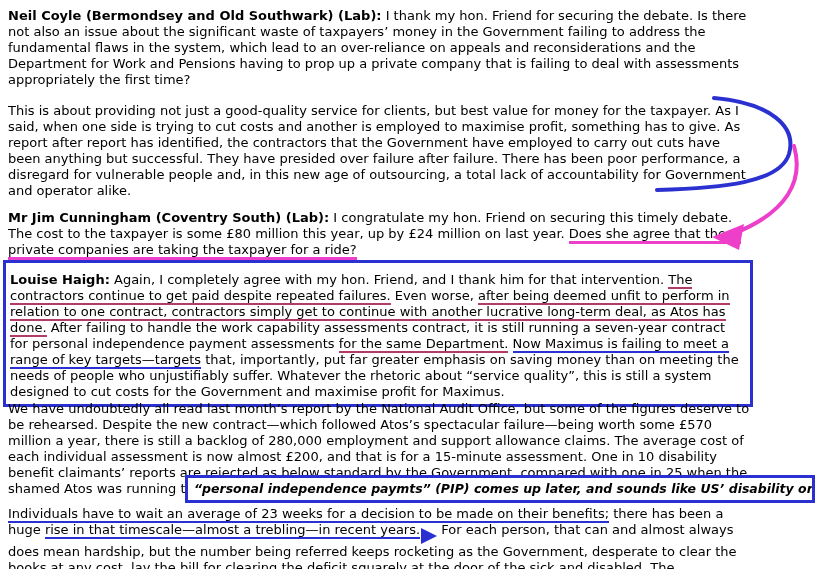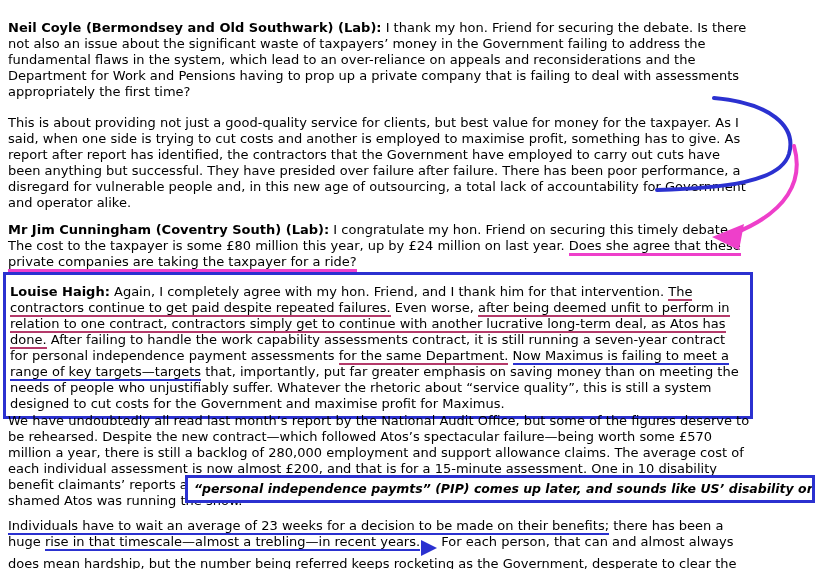--- a/index.html
+++ b/index.html
@@ -11,21 +11,21 @@
   html,body{margin:0;padding:0;}
   body{
     width:818px;height:569px;
     background:#ffffff;
     overflow:hidden;
     position:relative;
     font-family:"DejaVu Sans","Liberation Sans",sans-serif;
     font-size:13px;line-height:16px;
     color:var(--ink);
   }
-  .doc{position:absolute;left:0;top:12px;width:818px;height:445px;}
+  .doc{position:absolute;left:0;top:0;width:818px;height:445px;}
   .para{position:absolute;left:8px;width:745px;}
   .para.boxed{
     left:3px;width:732px;
     border:3px solid var(--pen-blue);
     padding:9px 8px 4px 4px;
   }
   .seg-bold{font-weight:bold;}
   .seg-u-crimson{border-bottom:2.5px solid var(--pen-crimson);}
   .seg-u-blue,.seg-u-blue-arrow{border-bottom:2.5px solid var(--pen-blue);}
   .seg-u-magenta{border-bottom:3px solid var(--pen-magenta);}

